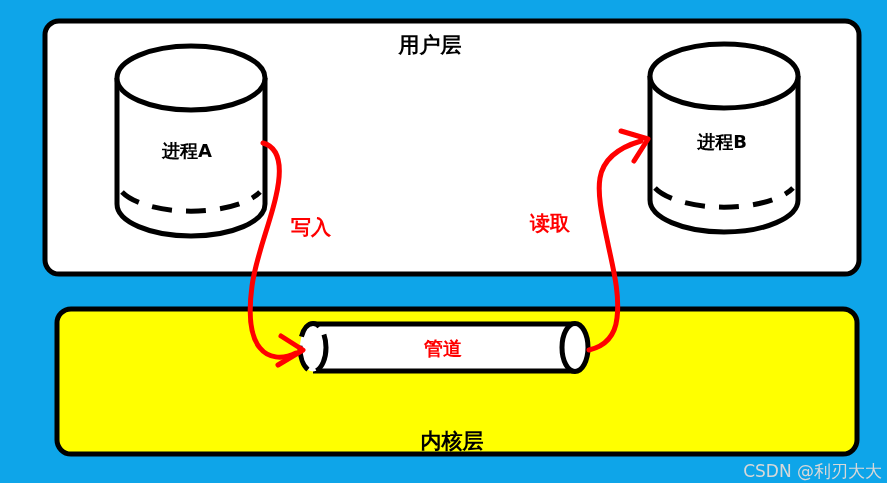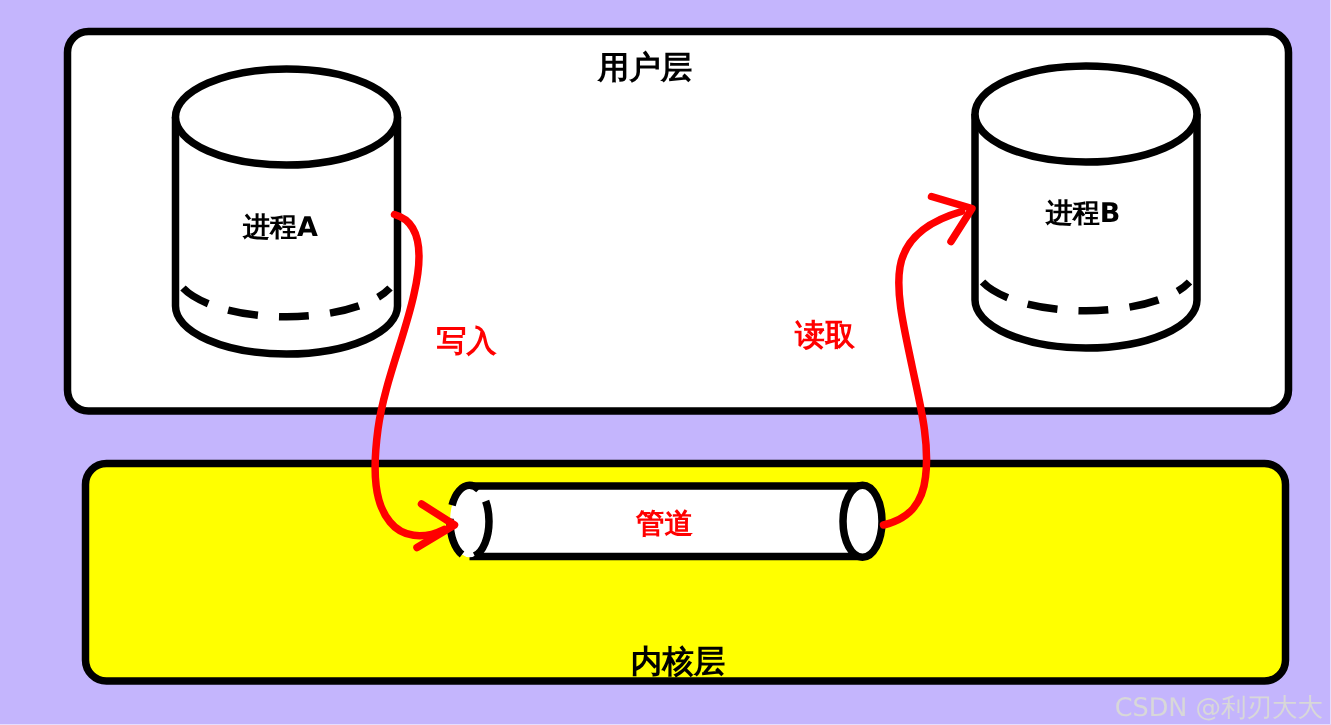--- a/index.html
+++ b/index.html
@@ -7,21 +7,21 @@
     padding: 0;
     background: #ffffff;
   }
   body {
     font-family: "DejaVu Sans", "Liberation Sans", sans-serif;
   }
   #canvas {
     position: relative;
     width: 887px;
     height: 483px;
-    background: #c4b5fd;
+    background: #0ea5e9;
     overflow: hidden;
   }
   #diagram-svg {
     position: absolute;
     left: 0;
     top: 0;
     width: 887px;
     height: 483px;
   }
   .layer-title {

